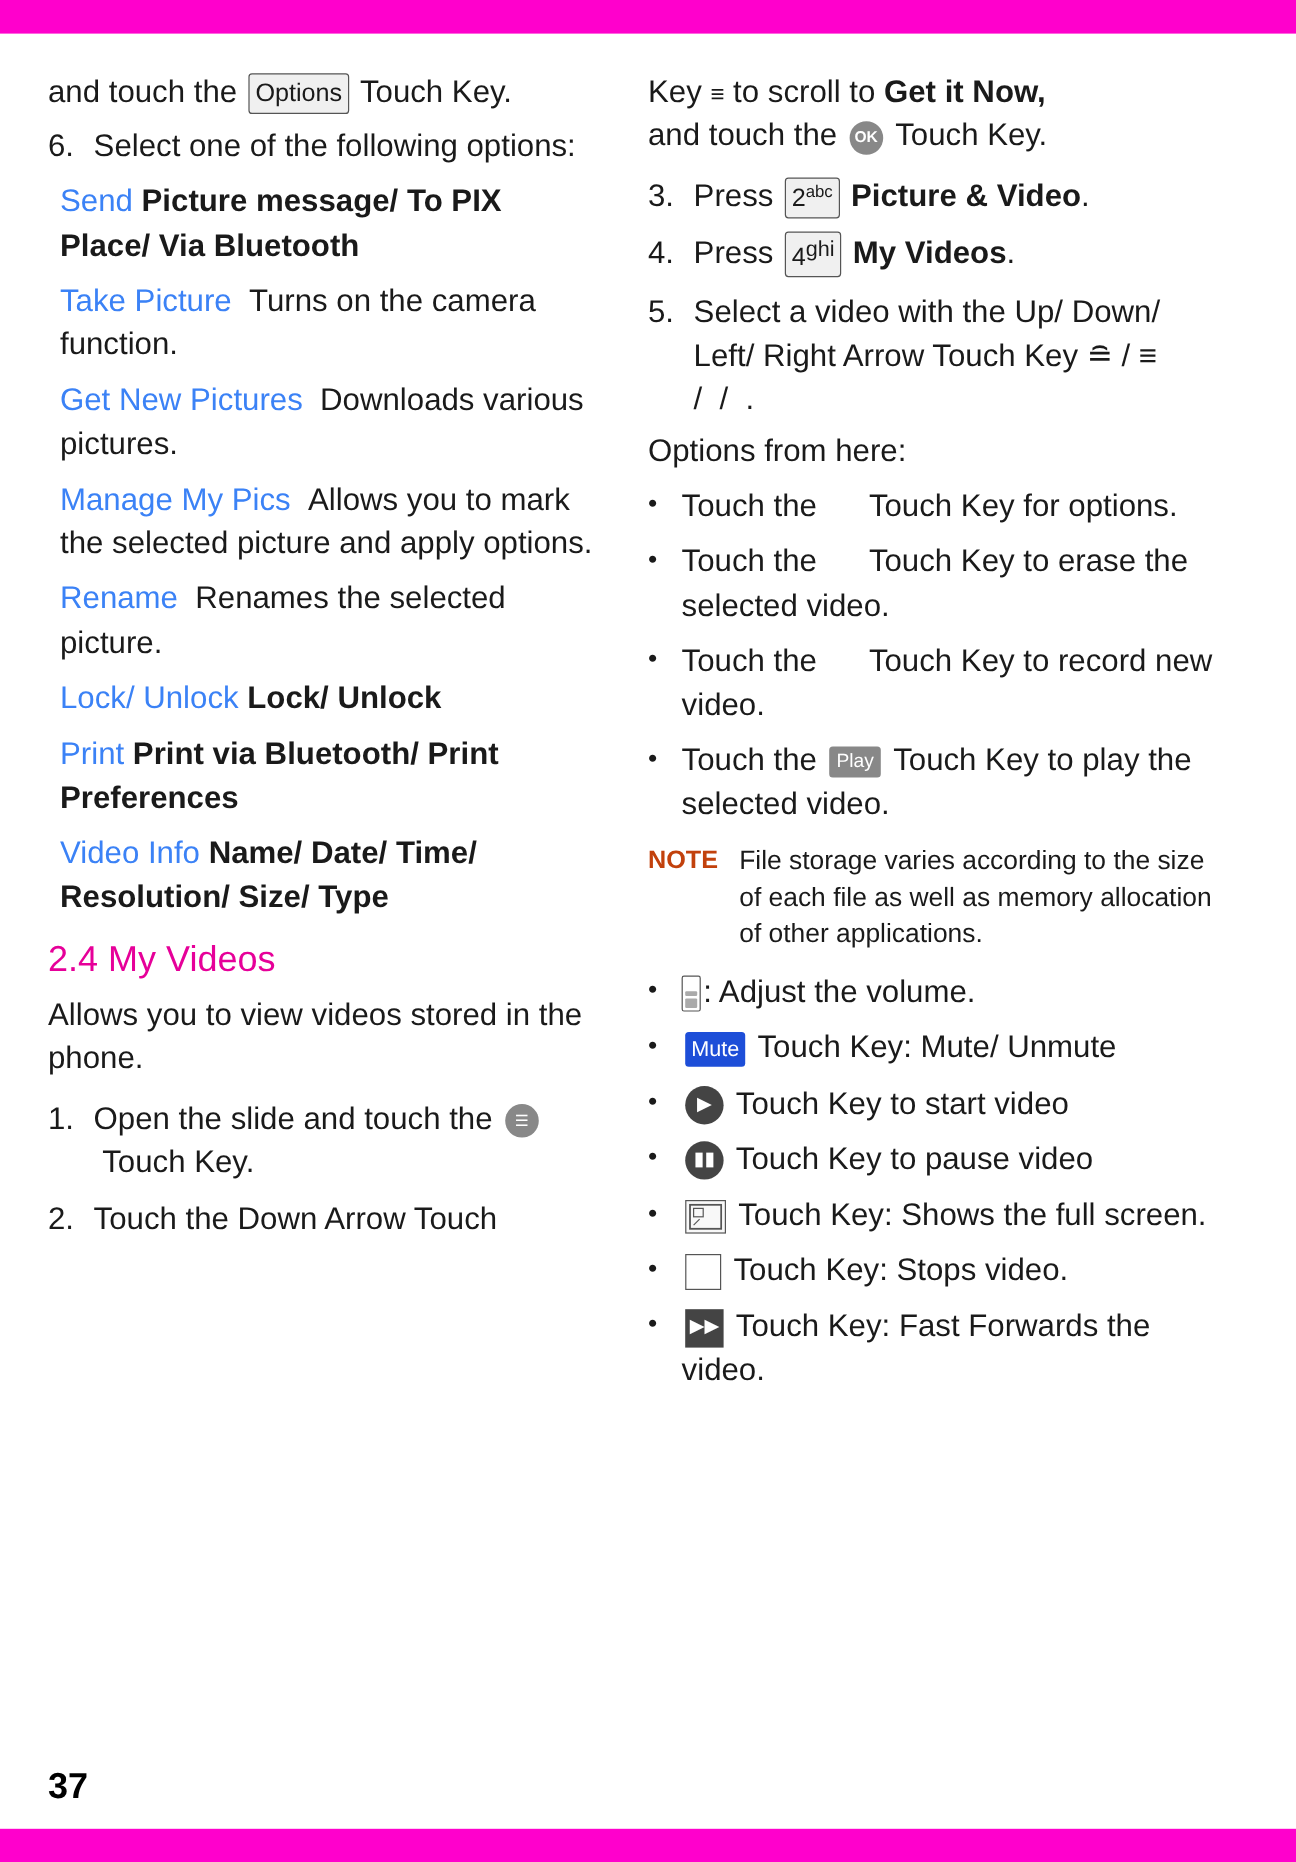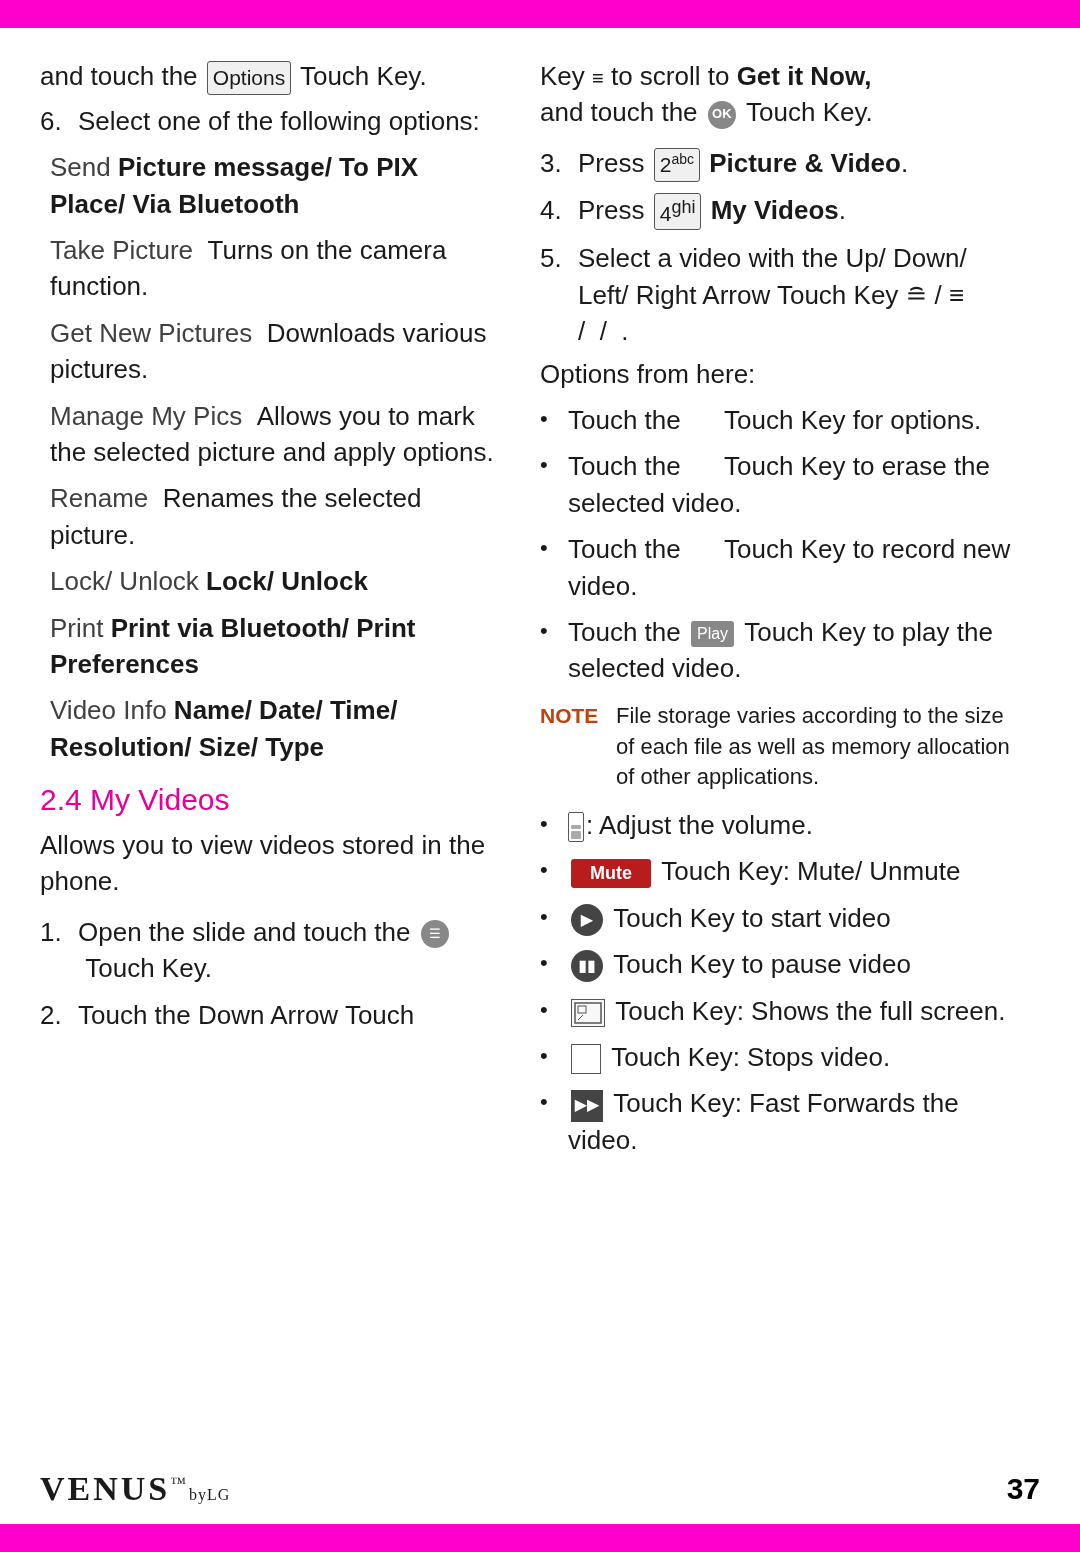--- a/index.html
+++ b/index.html
@@ -38,21 +38,21 @@
     .left-col {
       width: 490px;
       padding-right: 30px;
     }
 
     .right-col {
       width: 490px;
       padding-left: 10px;
     }
 
-    .pink { color: #404040; }
+    .pink { color: #3b82f6; }
     .bold { font-weight: bold; }
 
     p { margin-bottom: 8px; line-height: 1.4; }
 
     .section-heading {
       color: #e60099;
       font-size: 30px;
       font-weight: normal;
       margin-bottom: 10px;
       margin-top: 18px;
@@ -172,28 +172,27 @@
       align-items: center;
       justify-content: center;
       width: 32px;
       height: 32px;
       background: #444;
       vertical-align: middle;
       margin: 0 3px;
     }
     .mute-btn {
       display: inline-block;
-      background: #b91c1c;
+      background: #1d4ed8;
       color: white;
       font-size: 18px;
-      padding: 2px 19px;
+      padding: 2px 5px;
       border-radius: 3px;
       vertical-align: middle;
       margin: 0 3px;
-      font-weight: bold;
     }
     .screen-icon {
       display: inline-flex;
       align-items: center;
       justify-content: center;
       width: 34px;
       height: 28px;
       border: 1.5px solid #555;
       vertical-align: middle;
       margin: 0 3px;
@@ -415,19 +414,16 @@
       <span>
         <span class="ff-icon" style="color:white;font-size:16px;">▶▶</span>&nbsp;Touch Key: Fast Forwards the video.
       </span>
     </div>
 
   </div>
 
 </div>
 
 <div class="footer-row">
-  <span class="venus-logo">
-    VENUS<sup>™</sup><span class="by-lg">byLG</span>
-  </span>
   <span class="page-num">37</span>
 </div>
 
 <div class="bottom-bar"></div>
 
 </body></html>

